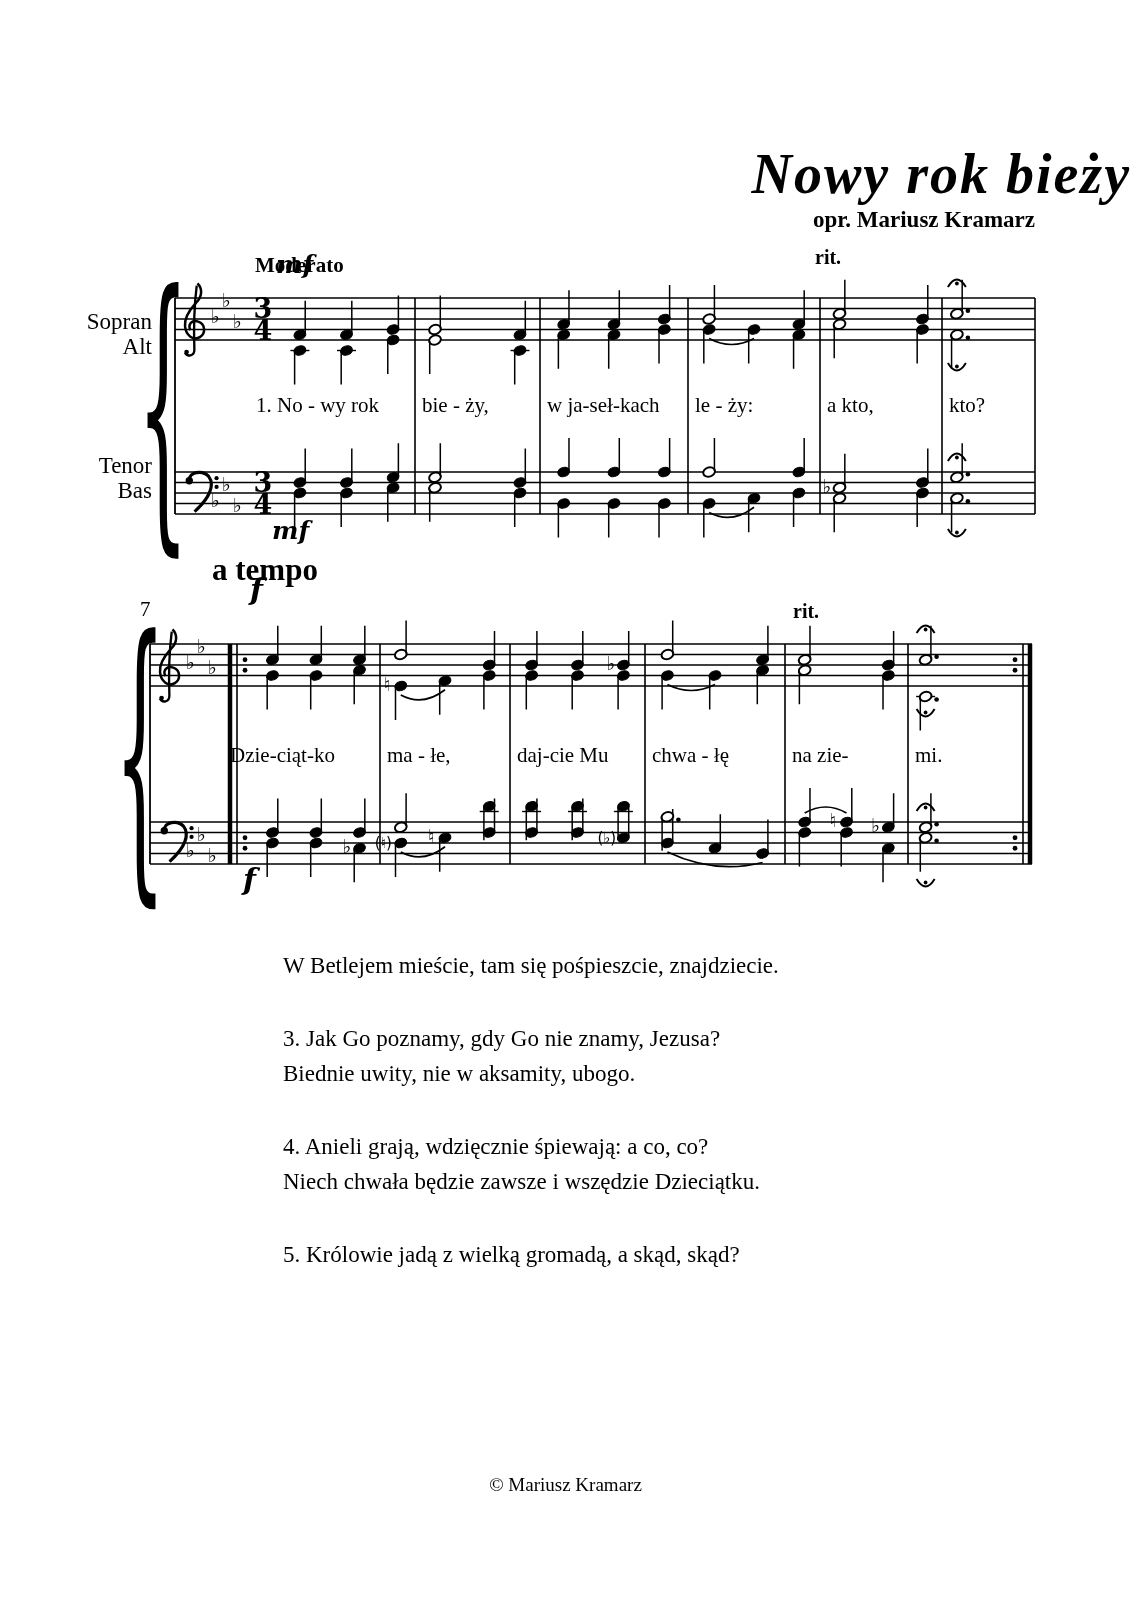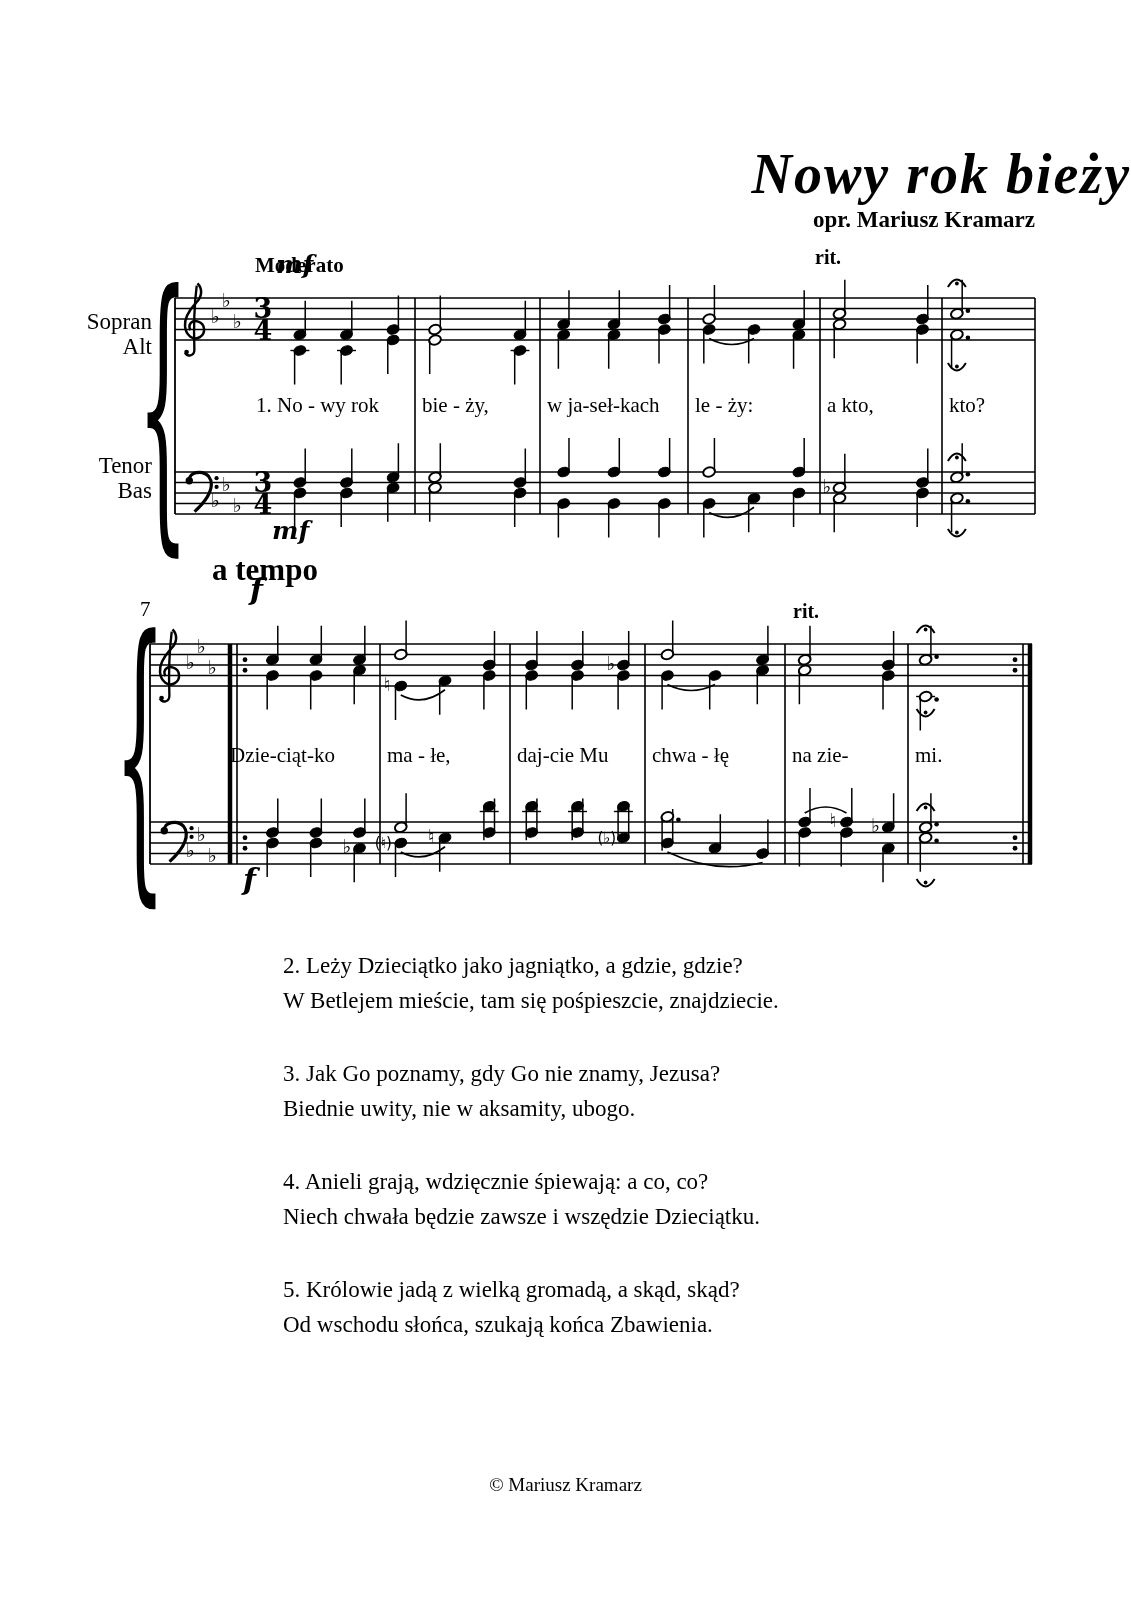--- a/index.html
+++ b/index.html
@@ -424,31 +424,29 @@
   <div class="abs stafflabel lbl-bas">Bas</div>
 
   <div class="abs s2-num">7</div>
   <div class="abs tempo s2-tempo">a tempo</div>
   <div class="abs dyn s2-f-top">f</div>
   <div class="abs rit s2-rit">rit.</div>
   <div class="abs dyn s2-f-bottom">f</div>
 
   <div class="verses">
     <div class="verse">
-      <div>2. Leży Dzieciątko jako jagniątko, a gdzie, gdzie?</div>
       <div>W Betlejem mieście, tam się pośpieszcie, znajdziecie.</div>
     </div>
     <div class="verse">
       <div>3. Jak Go poznamy, gdy Go nie znamy, Jezusa?</div>
       <div>Biednie uwity, nie w aksamity, ubogo.</div>
     </div>
     <div class="verse">
       <div>4. Anieli grają, wdzięcznie śpiewają: a co, co?</div>
       <div>Niech chwała będzie zawsze i wszędzie Dzieciątku.</div>
     </div>
     <div class="verse">
       <div>5. Królowie jadą z wielką gromadą, a skąd, skąd?</div>
-      <div>Od wschodu słońca, szukają końca Zbawienia.</div>
     </div>
   </div>
 
   <div class="abs footer">© Mariusz Kramarz</div>
 </div>
 
 </body></html>

